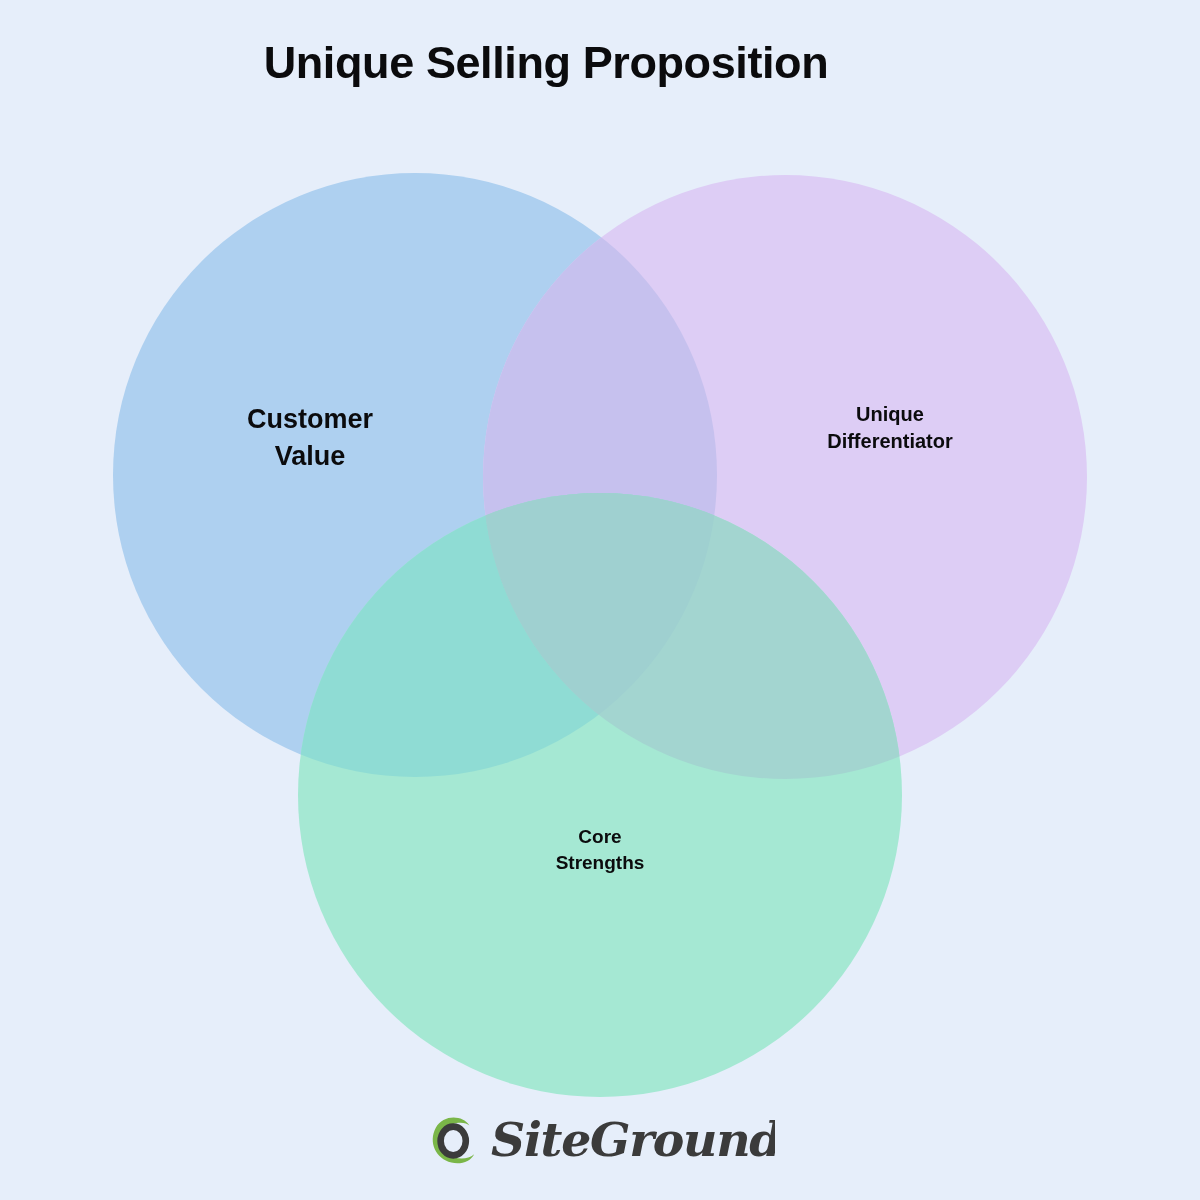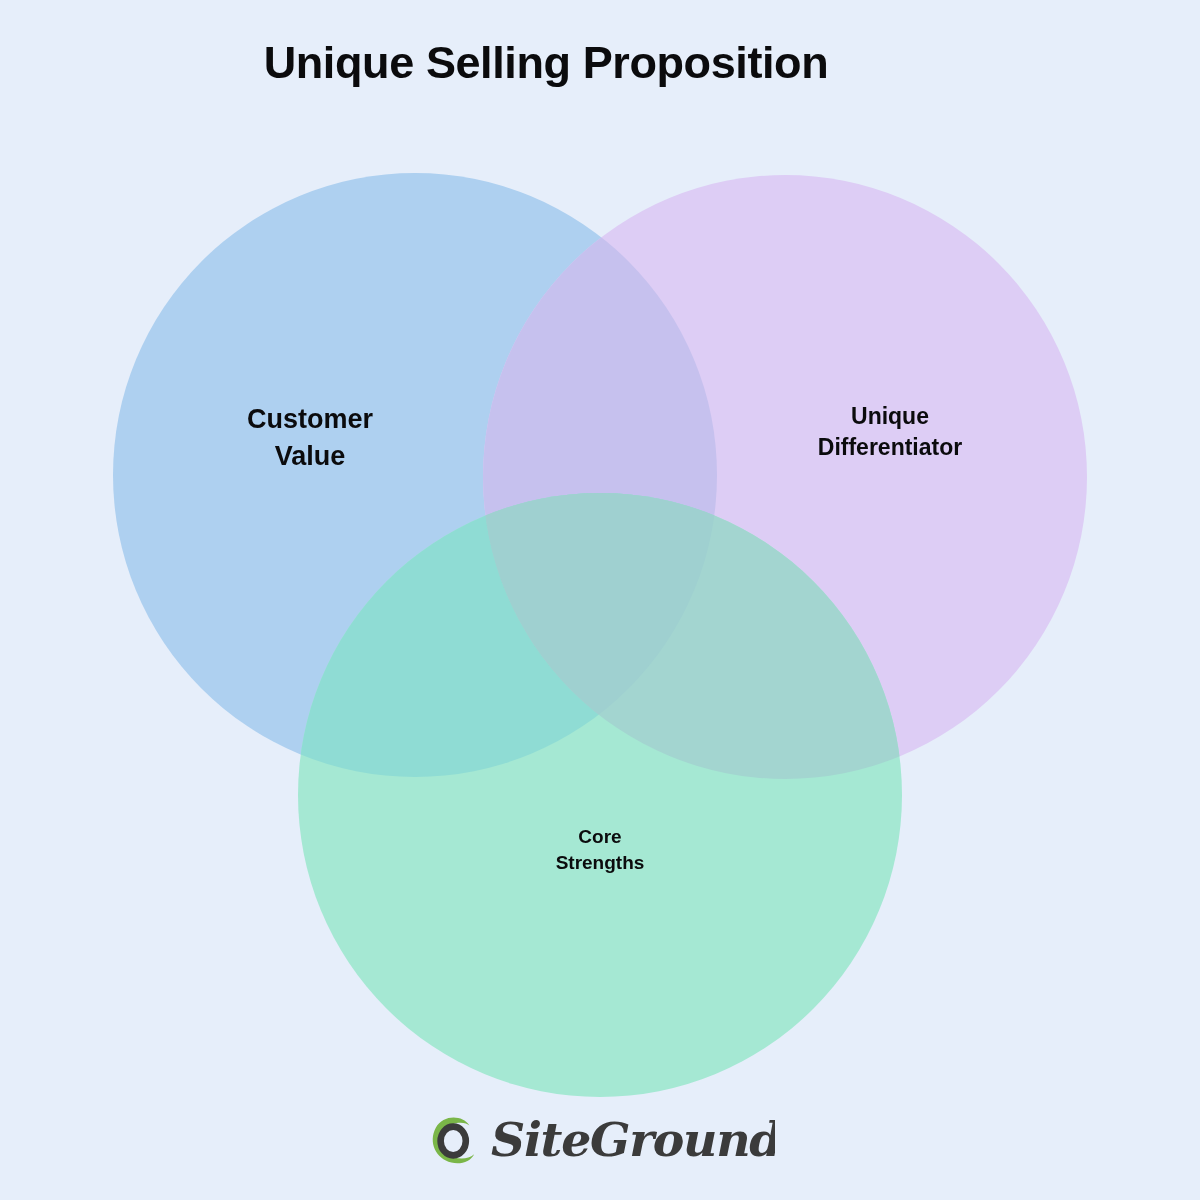--- a/index.html
+++ b/index.html
@@ -65,21 +65,21 @@
   #label-customer-value {
     left: 150px;
     top: 364px;
     width: 320px;
     font-size: 27px;
   }
   #label-unique-differentiator {
     left: 720px;
     top: 364px;
     width: 340px;
-    font-size: 23px;
+    font-size: 20px;
   }
   #label-core-strengths {
     left: 440px;
     top: 787px;
     width: 320px;
     font-size: 19px;
   }
   #label-usp {
     left: 440px;
     top: 522px;

